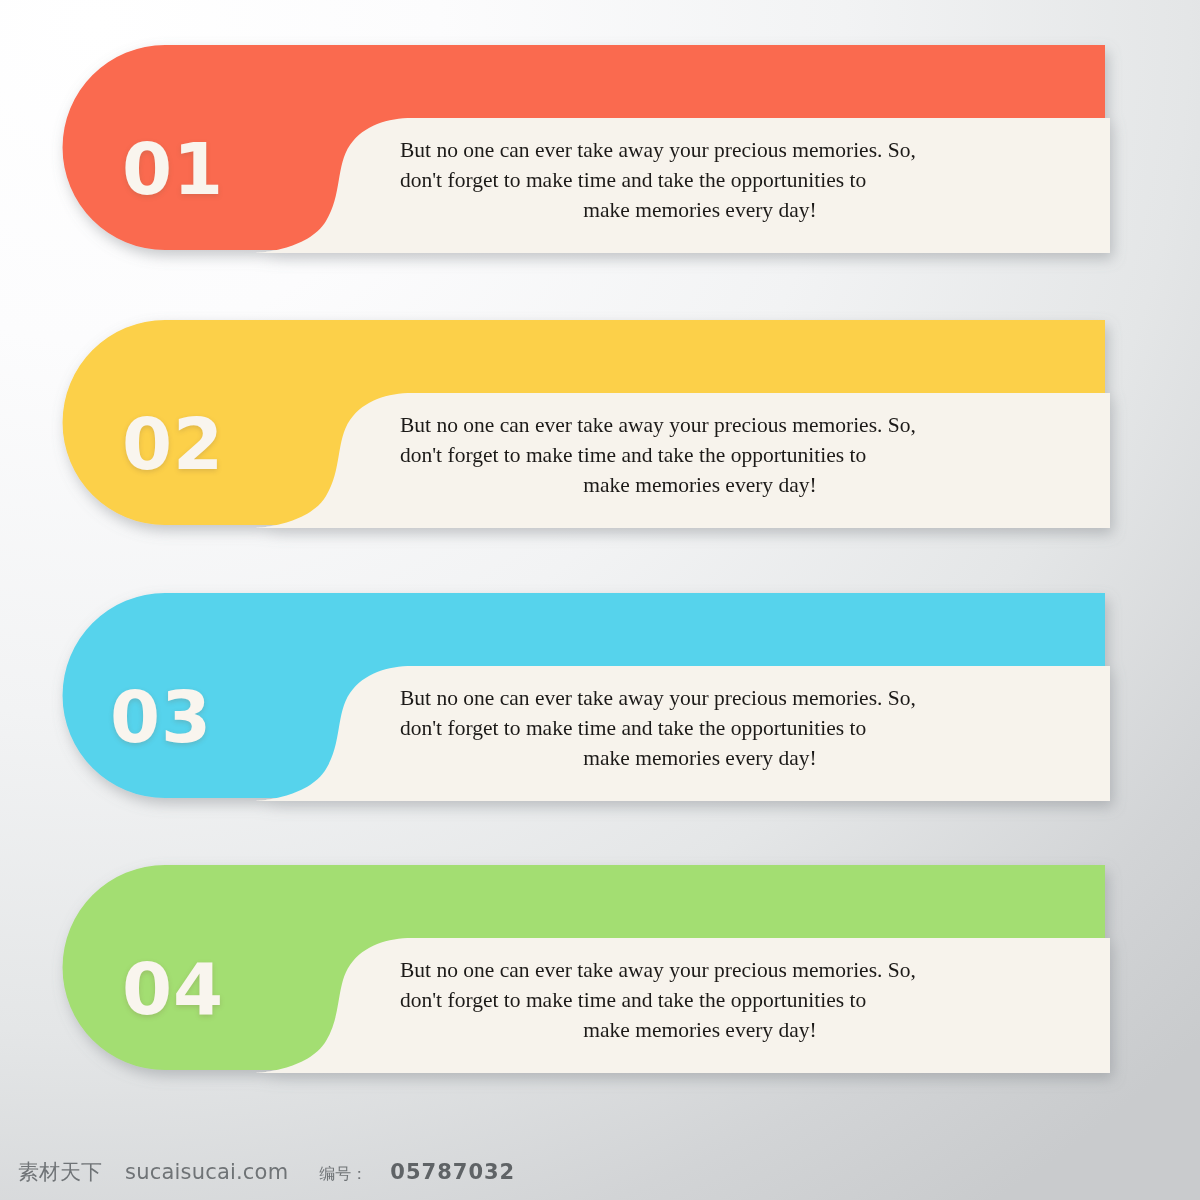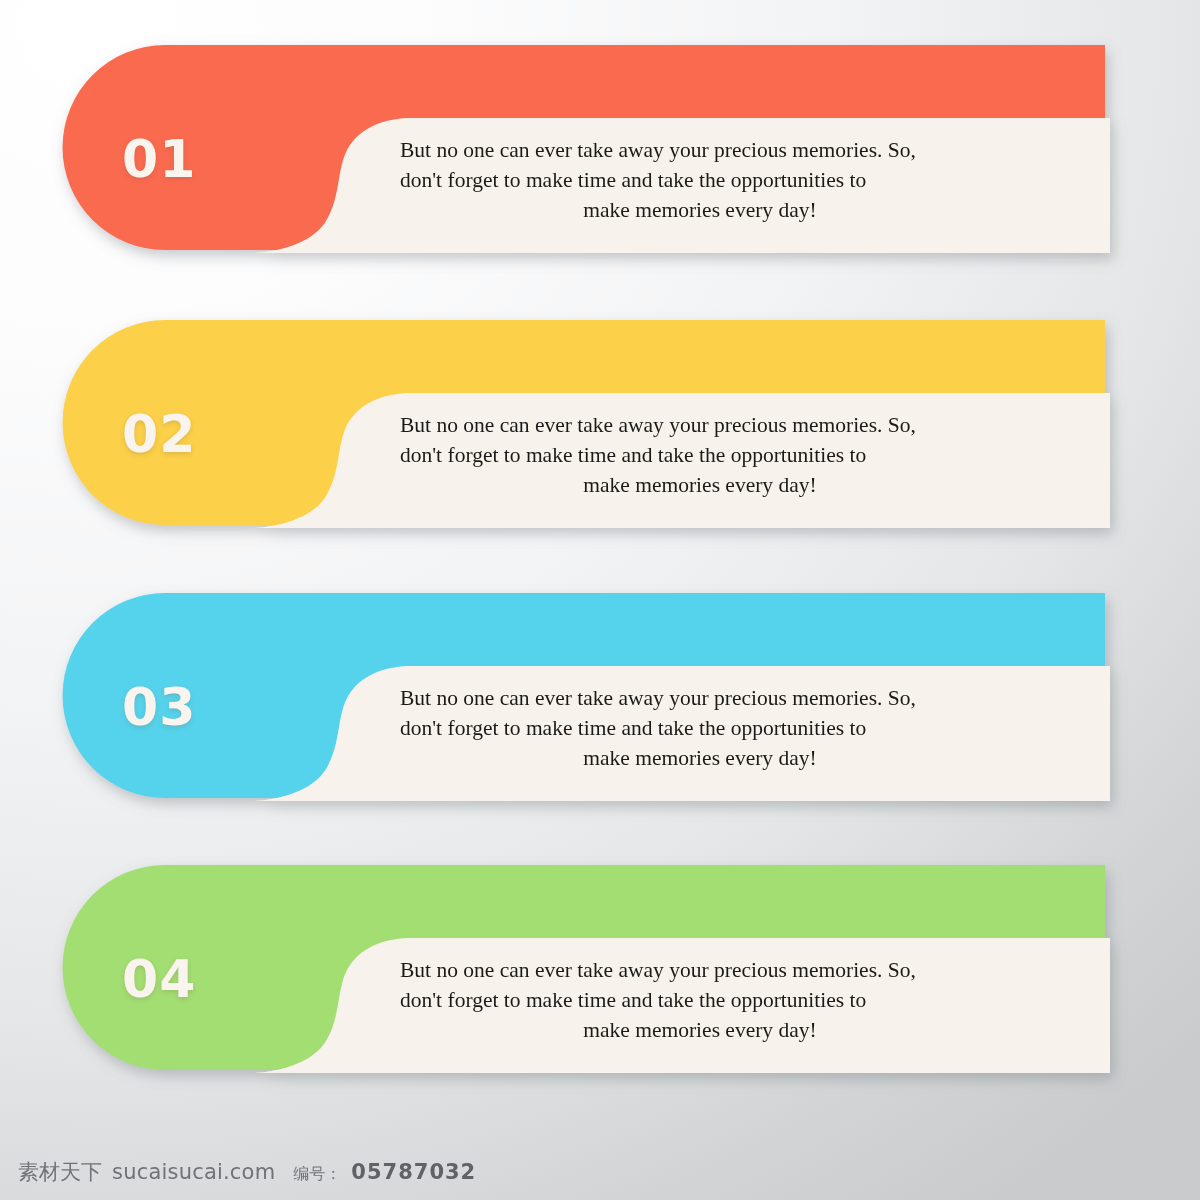--- a/index.html
+++ b/index.html
@@ -41,21 +41,21 @@
     left: 0;
     top: 0;
     overflow: visible;
   }
 
   
   .row-number {
     position: absolute;
     font-family: "DejaVu Sans", "Liberation Sans", sans-serif;
     font-weight: bold;
-    font-size: 52px;
+    font-size: 72px;
     letter-spacing: 1px;
     line-height: 1;
     color: #f9f5ee;
     text-shadow: 0 2px 5px rgba(120, 90, 70, 0.22);
     user-select: none;
     white-space: nowrap;
   }
 
   
   .row-text {
@@ -72,21 +72,21 @@
     text-align: center;
   }
 
   
   #footer {
     position: absolute;
     left: 18px;
     bottom: 14px;
     display: flex;
     align-items: baseline;
-    gap: 10px;
+    gap: 23px;
     font-family: "DejaVu Sans", "Liberation Sans", sans-serif;
     color: #6f7376;
     font-size: 21px;
     white-space: nowrap;
   }
   #footer .wm-cn {
     font-size: 21px;
     color: #6f7376;
   }
   #footer .wm-site {
@@ -180,21 +180,21 @@
                  A 102,102 0 0 1 125,0 Z" fill="#57d3ec"></path>
         <path d="M 1070,73
                  L 1070,208
                  L 215,208
                  C 215,208 268,206 286,176
                  C 302,150 296,120 310,100
                  C 324,80 348,73 372,73
                  Z" fill="#f7f3ec"></path>
       </g>
     </svg>
-    <div class="row-number" style="left: 82px; top: 88px; color: rgb(249, 245, 238);">03</div>
+    <div class="row-number" style="left: 70px; top: 88px; color: rgb(249, 245, 238);">03</div>
     <div class="row-text" style="left:360px;top:90px;">
       <div>But no one can ever take away your precious memories. So,</div>
       <div>don't forget to make time and take the opportunities to</div>
       <div class="last-line">make memories every day!</div>
     </div>
   </div>
 
   <div class="row" id="row-3" style="top:865px;height:250px;">
     <svg class="row-svg" width="1140" height="260" viewBox="0 0 1140 260">
       <defs>

